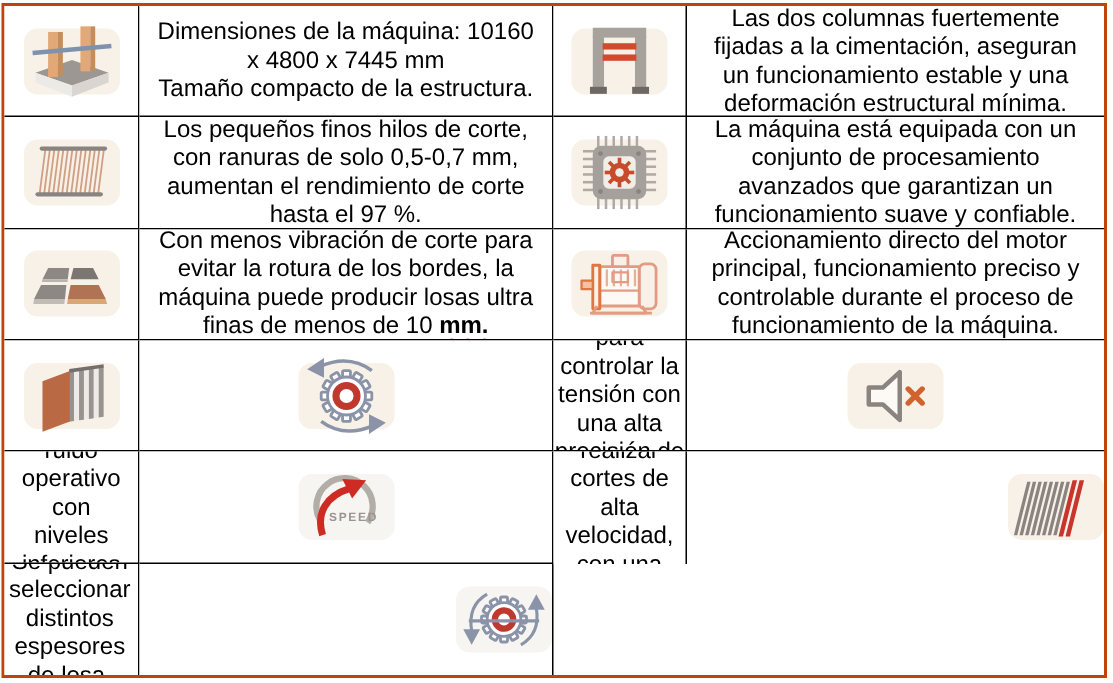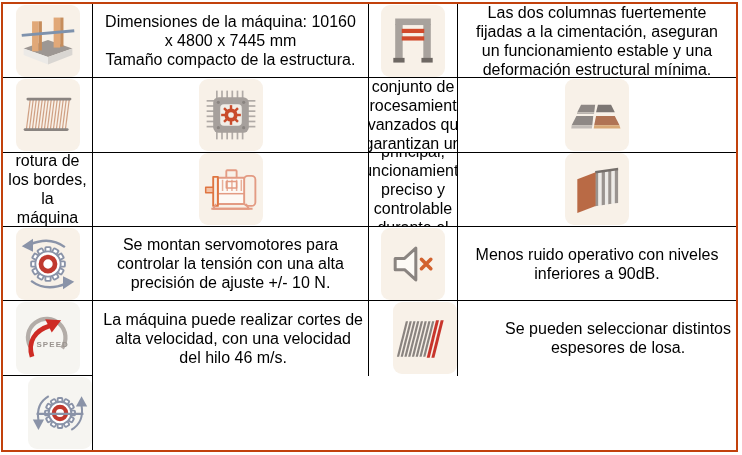--- a/index.html
+++ b/index.html
@@ -6,21 +6,21 @@
   .page{position:relative;width:742px;height:455px;background:#fff;overflow:hidden;}
   .feature-table{
     position:absolute;left:1px;top:2px;width:737px;height:450px;
     border:2px solid #c2410c;box-sizing:border-box;
     display:grid;grid-template-columns:90px 276px 89px 1fr;grid-template-rows:repeat(6,1fr);
   }
   .cell{border-right:1.5px solid #000;border-bottom:1.5px solid #000;box-sizing:border-box;
     display:flex;align-items:center;justify-content:center;overflow:hidden;background:#fff;}
   .cell:nth-child(4n){border-right:none;}
   .cell:nth-last-child(-n+4){border-bottom:none;justify-content:flex-end;}
-  .icon-bg{width:64px;height:72px;border-radius:9px;background:#f8f1e8;
+  .icon-bg{width:64px;height:44px;border-radius:9px;background:#f8f1e8;
     display:flex;align-items:center;justify-content:center;}
   .icon-bg.cool{background:#f6f5f1;}
   .icon-bg svg{width:60px;height:60px;display:block;}
   .text-cell p{margin:0;padding:1px 5px;text-align:center;font-size:16px;line-height:19px;
     color:#000;white-space:pre-line;}
   .squiggle{text-decoration:underline wavy #e02a1a;text-decoration-thickness:1.5px;
     text-underline-offset:3px;text-decoration-skip-ink:none;font-weight:bold;}
 </style>
 </head>
 <body>
@@ -83,20 +83,26 @@
               <line x1="41.8" y1="16" x2="37.8" y2="47"></line>
             <line x1="45" y1="16" x2="41" y2="47"></line>
               <line x1="48.2" y1="16" x2="44.2" y2="47"></line>
             <line x1="51.4" y1="16" x2="47.4" y2="47"></line>
               <line x1="54.6" y1="16" x2="50.6" y2="47"></line>
           </g>
           <rect x="9" y="13.5" width="48" height="3" rx="1.5" fill="#8a8480"></rect>
           <rect x="6" y="46" width="48" height="3" rx="1.5" fill="#8a8480"></rect>
         </svg>
       </span>
+    </div>
+    <div class="cell text-cell">
+      <p>Los pequeños finos hilos de corte,
+con ranuras de solo 0,5-0,7 mm,
+aumentan el rendimiento de corte
+hasta el 97 %.</p>
     </div>
     <div class="cell">
       <span class="icon-bg">
         <svg viewBox="0 0 64 64">
           <g fill="#b0aaa6">
             <rect x="16" y="6" width="1.8" height="8"></rect>
               <rect x="21.5" y="6" width="1.8" height="8"></rect>
               <rect x="27" y="6" width="1.8" height="8"></rect>
               <rect x="32.5" y="6" width="1.8" height="8"></rect>
               <rect x="38" y="6" width="1.8" height="8"></rect>

